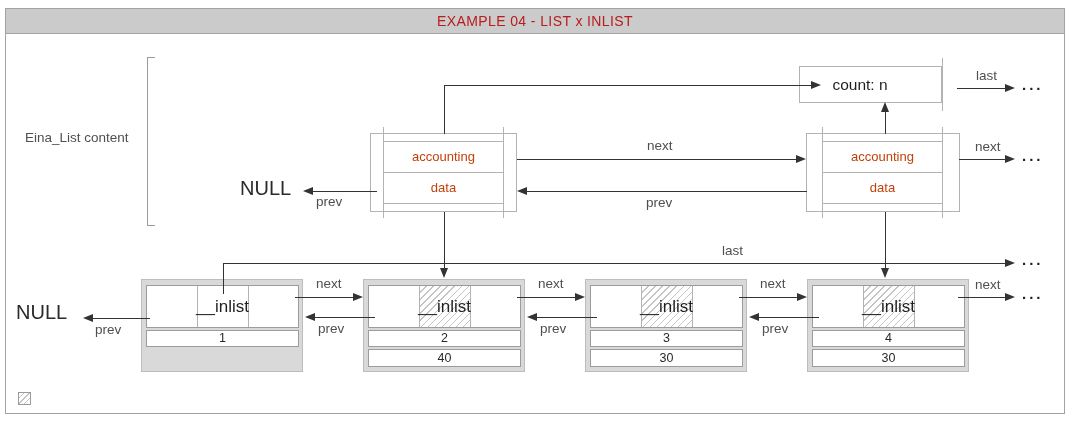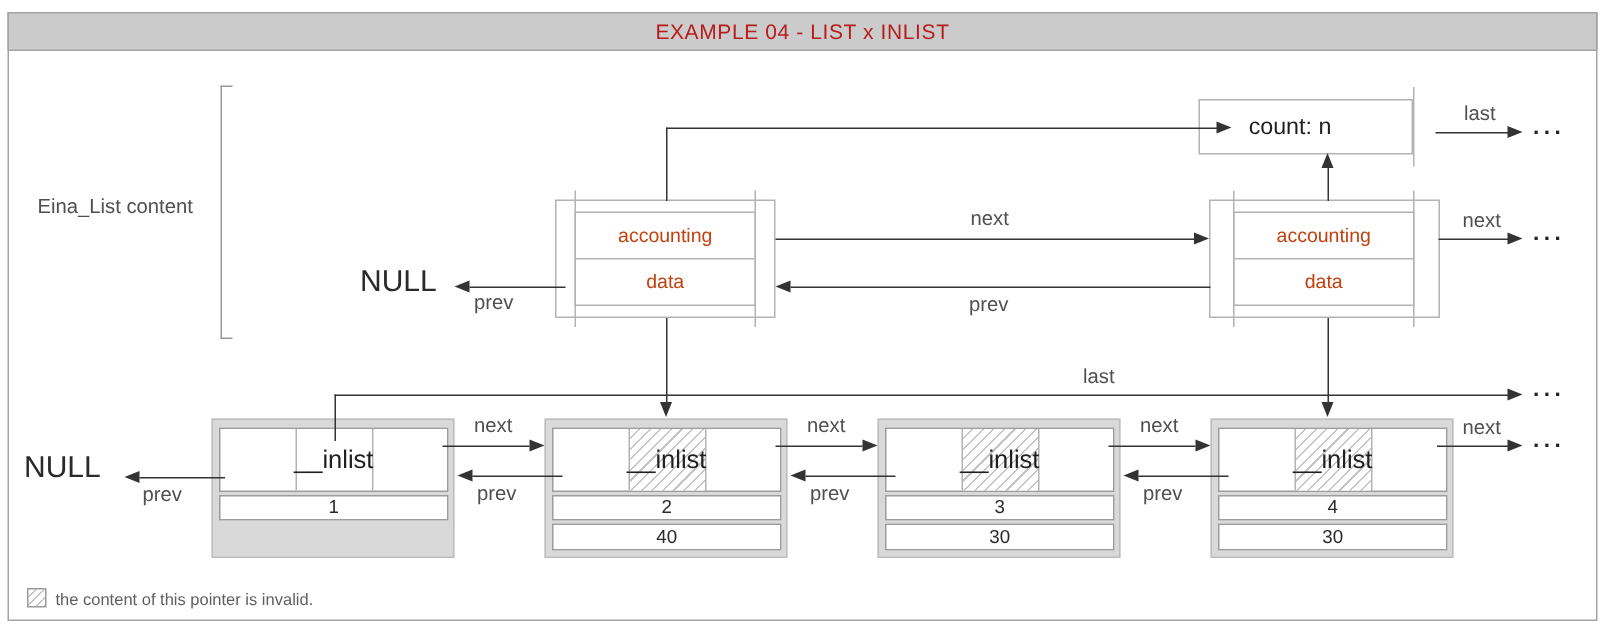--- a/index.html
+++ b/index.html
@@ -202,15 +202,14 @@
   <div class="ah ah-l" style="left:749px;top:313px;"></div>
   <div class="hl" style="left:759px;top:317px;width:60px;"></div>
   <span class="lbl" style="left:762px;top:322px;">prev</span>
 
   <div class="hl" style="left:958px;top:297px;width:49px;"></div>
   <div class="ah ah-r" style="left:1005px;top:293px;"></div>
   <span class="lbl" style="left:975px;top:278px;">next</span>
   <span class="dots" style="left:1022px;top:286px;">...</span>
 
   <div class="legend-sq" style="left:18px;top:392px;"></div>
-  <span class="legend-t" style="left:37px;top:393px;">the content of this pointer is invalid.</span>
 
 </div>
 
 </body></html>

